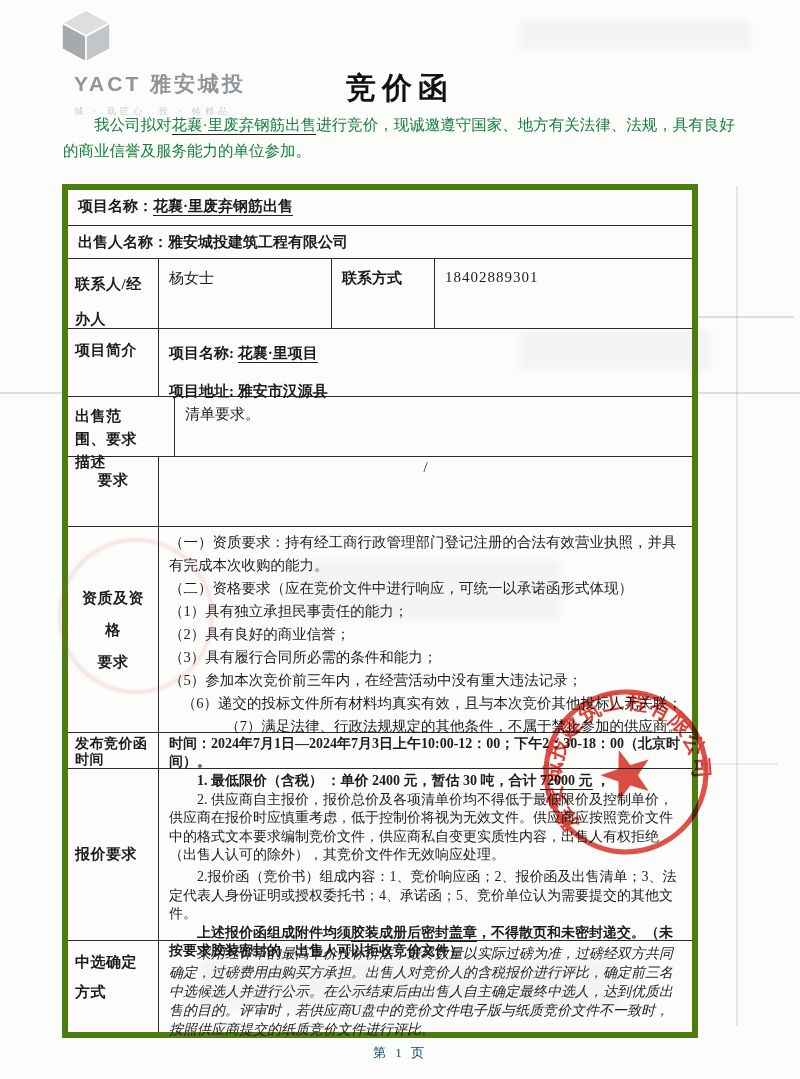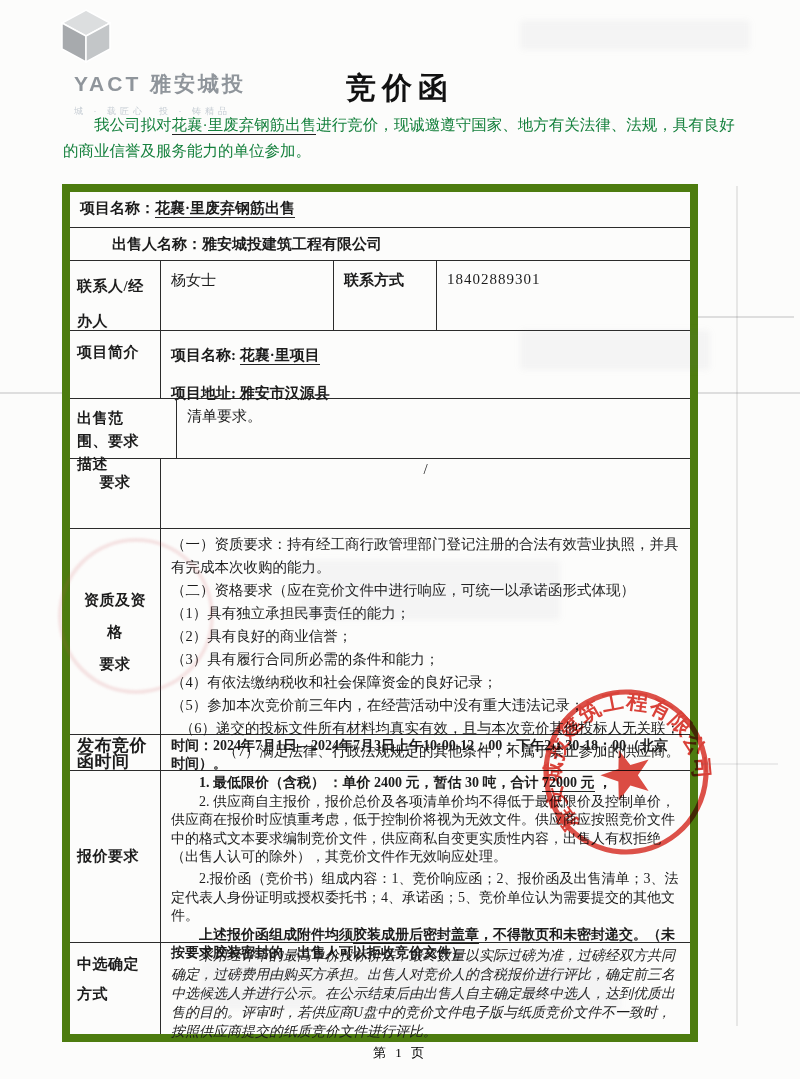--- a/index.html
+++ b/index.html
@@ -15,57 +15,57 @@
   .logo-brand { font-size:21px; font-weight:bold; color:#8f959b; letter-spacing:3px; }
   .logo-tagline { margin-top:7px; font-size:9px; color:#c6cdd4; letter-spacing:4px; }
   
   .doc-title { position:absolute; left:0; top:68px; width:100%; text-align:center;
     font-size:30px; font-weight:bold; letter-spacing:6px; color:#111; }
   .intro { position:absolute; left:63px; top:112px; width:676px;
     font-size:15.5px; line-height:26px; text-indent:2em; color:#15803d; word-break:break-all; }
   .u { border-bottom:1.5px solid #222; padding-bottom:1px; }
   
   .btable { position:absolute; left:62px; top:184px; width:636px;
-    border:8px solid #4d7c0f; background:transparent; }
+    border:6px solid #4d7c0f; background:transparent; }
   .trow { display:flex; border-top:1.5px solid #2b2b2b; }
   .trow:first-child { border-top:none; }
   .tcell { border-left:1.5px solid #2b2b2b; padding:5px 10px; font-size:15px; word-break:break-all; }
   .tcell:first-child { border-left:none; }
   .lbl { width:90px; flex:0 0 90px; font-weight:bold; letter-spacing:0.5px; padding:5px 7px; }
   .grow { flex:1 1 auto; }
   .full { width:100%; font-weight:bold; padding:7px 10px; }
-  .r1 { height:35px; } .r2 { height:33px;padding-left:32px; }
+  .r1 { height:35px; } .r2 { height:33px; }
   .r3 { height:70px; } .r3 .lbl { line-height:35px; padding-top:8px; }
   .r3 .c-name { width:173px; flex:0 0 173px; padding-top:10px; }
   .r3 .c-mlabel { width:103px; flex:0 0 103px; font-weight:bold; padding-top:10px; }
   .r3 .c-phone { padding-top:10px; letter-spacing:1px; }
   .r4 { height:68px; } .r4 .lbl { padding-top:12px; }
   .r4 .content div { line-height:38px; font-weight:bold; }
   .r5 { height:60px; } .r5 .lbl { line-height:23px; padding-top:8px; }
   .r5 .content { padding-top:8px;margin-left:16px; }
   .r6 { height:70px; } .r6 .lbl { line-height:35px; padding-top:6px; text-align:left; }
   .r6 .lbl .second { text-align:center; }
   .r6 .content { text-align:center; padding-top:2px; }
   .r7 { height:206px; } .r7 .lbl { display:flex; flex-direction:column; justify-content:center;
         text-align:center; line-height:32px; }
   .r7 .content { font-size:14.5px; line-height:23px; padding-top:4px; }
   .r7 .content .sp { margin-top:0;text-align:right; }
-  .r8 { height:36px; } .r8 .lbl { line-height:16px; font-size:17px; padding-top:3px; }
+  .r8 { height:36px; } .r8 .lbl { line-height:16px; font-size:14px; padding-top:3px; }
   .r8 .content { font-size:14px; line-height:17.5px; padding-top:2px; font-weight:bold; }
   .r9 { height:172px; } .r9 .lbl { display:flex; align-items:center; }
   .r9 .content { font-size:14px; line-height:18.6px; padding-top:3px; }
   .r9 .content p { text-indent:2em; }
   .r9 .p1 { font-weight:bold; }
   .r9 .p3 { margin-top:3px; }
   .r9 .p4 { font-weight:bold; }
   .r10 { height:92px; } .r10 .lbl { line-height:30px; padding-top:6px; }
   .r10 .content { font-size:14px; line-height:19px; padding-top:3px; text-indent:2em;font-style:italic; }
   
   .footer { position:absolute; left:0; top:1044px; width:100%; text-align:center;
-    font-size:13px; letter-spacing:3px; color:#000000; }
+    font-size:13px; letter-spacing:3px; color:#0c4a6e; }
   
   .stamp { position:absolute; left:540px; top:686px; width:172px; height:172px;
     transform:rotate(-18deg); opacity:0.88; mix-blend-mode:multiply; pointer-events:none; }
   
   .ghost-stamp { position:absolute; left:58px; top:538px; width:156px; height:156px;
     border:4px solid rgba(205,80,85,0.14); border-radius:50%; filter:blur(1px); }
   
   .ghost-line { position:absolute; background:rgba(90,90,95,0.18); filter:blur(0.6px); }
   .gl1 { left:698px; top:316px; width:96px; height:2px; }
   .gl2 { left:0px;  top:392px; width:62px; height:2px; }
@@ -140,21 +140,20 @@
       <div class="tcell lbl">
         <div>资质及资格</div>
         <div>要求</div>
       </div>
       <div class="tcell grow content">
         <div>（一）资质要求：持有经工商行政管理部门登记注册的合法有效营业执照，并具有完成本次收购的能力。</div>
         <div>（二）资格要求（应在竞价文件中进行响应，可统一以承诺函形式体现）</div>
         <div>（1）具有独立承担民事责任的能力；</div>
         <div>（2）具有良好的商业信誉；</div>
         <div>（3）具有履行合同所必需的条件和能力；</div>
-        <div>（4）有依法缴纳税收和社会保障资金的良好记录；</div>
         <div>（5）参加本次竞价前三年内，在经营活动中没有重大违法记录；</div>
         <div class="sp">（6）递交的投标文件所有材料均真实有效，且与本次竞价其他投标人无关联；</div>
         <div class="sp">（7）满足法律、行政法规规定的其他条件，不属于禁止参加的供应商。</div>
       </div>
     </div>
 
     <div class="trow r8">
       <div class="tcell lbl">发布竞价函时间</div>
       <div class="tcell grow content">时间：2024年7月1日—2024年7月3日上午10:00-12：00；下午2：30-18：00（北京时间）。</div>
     </div>

